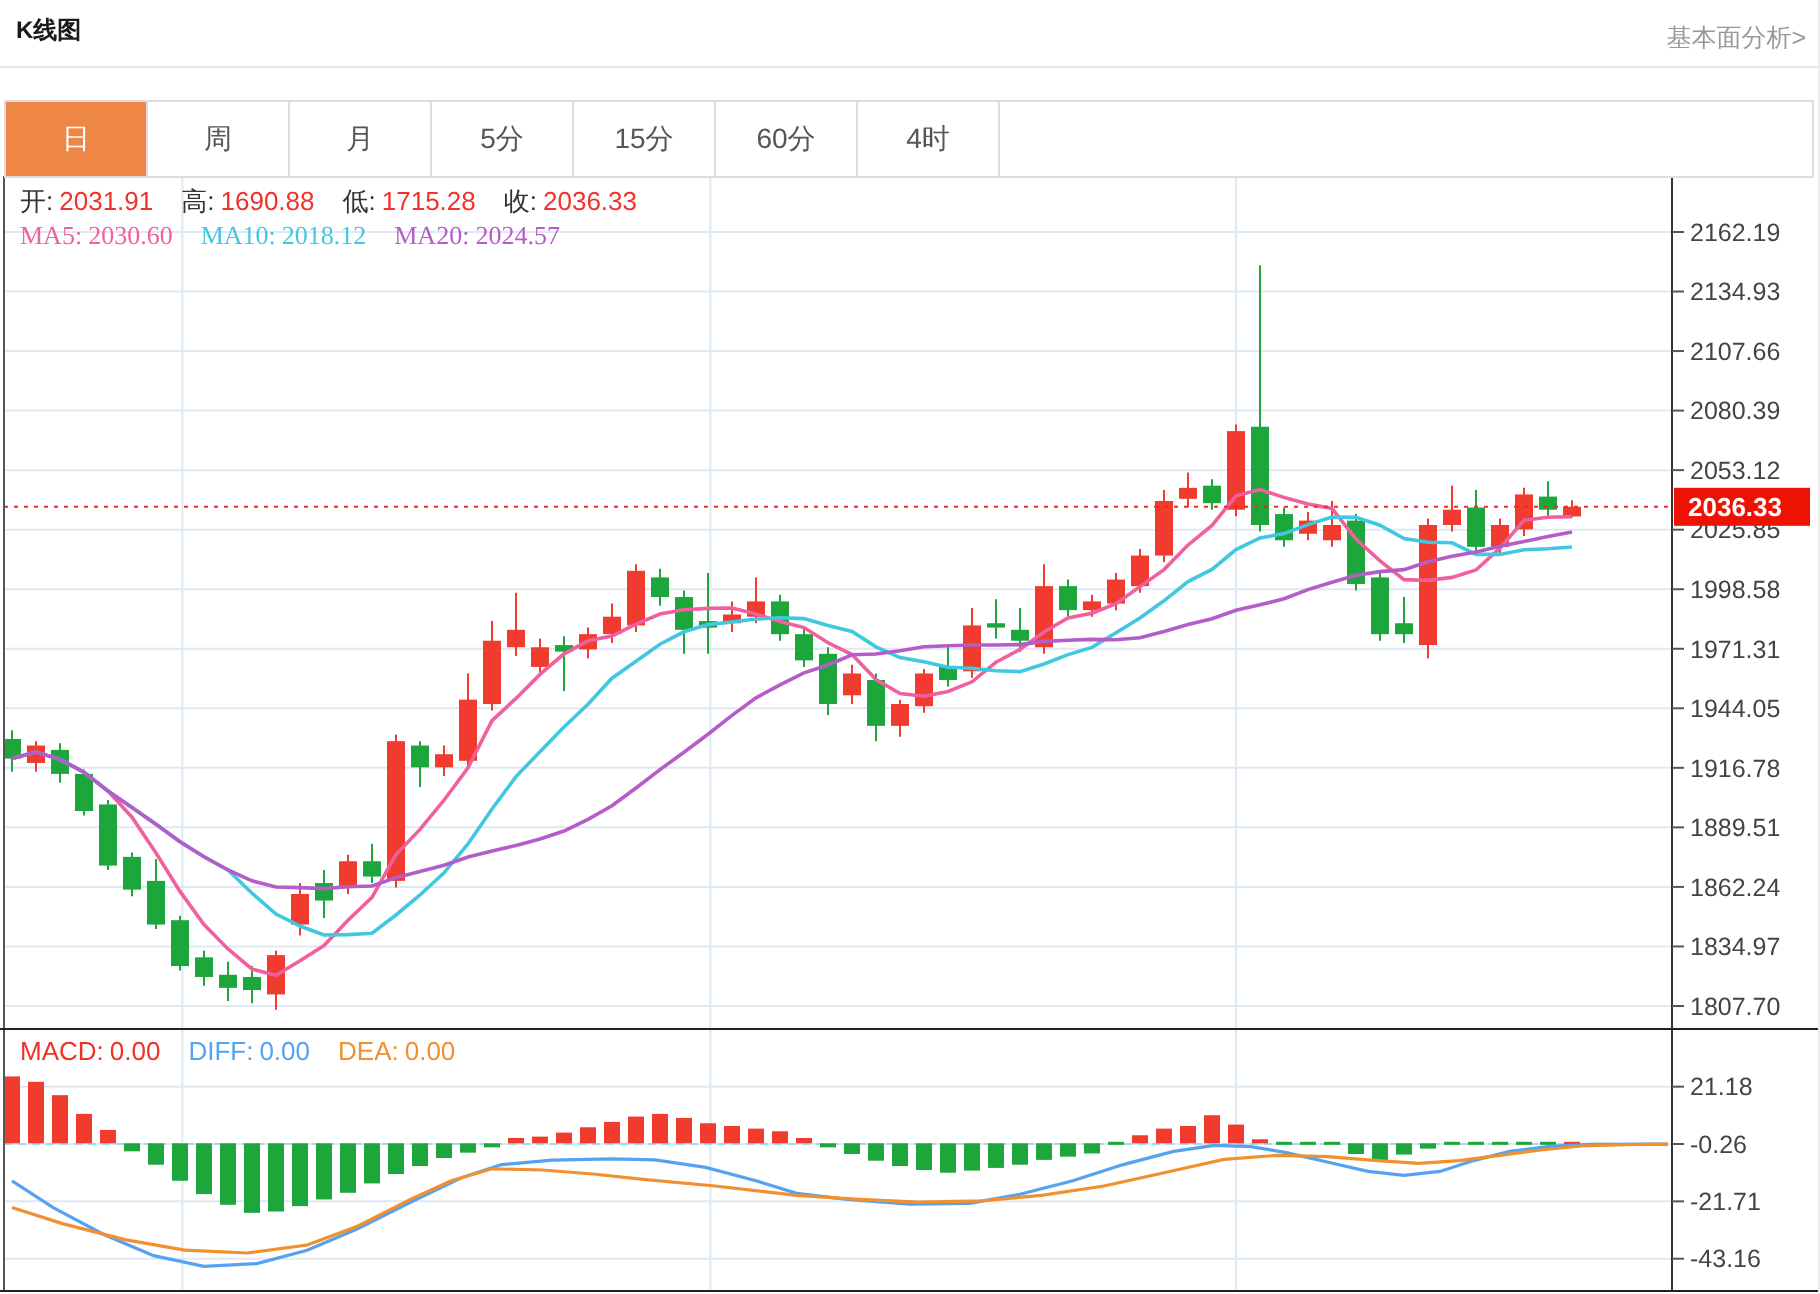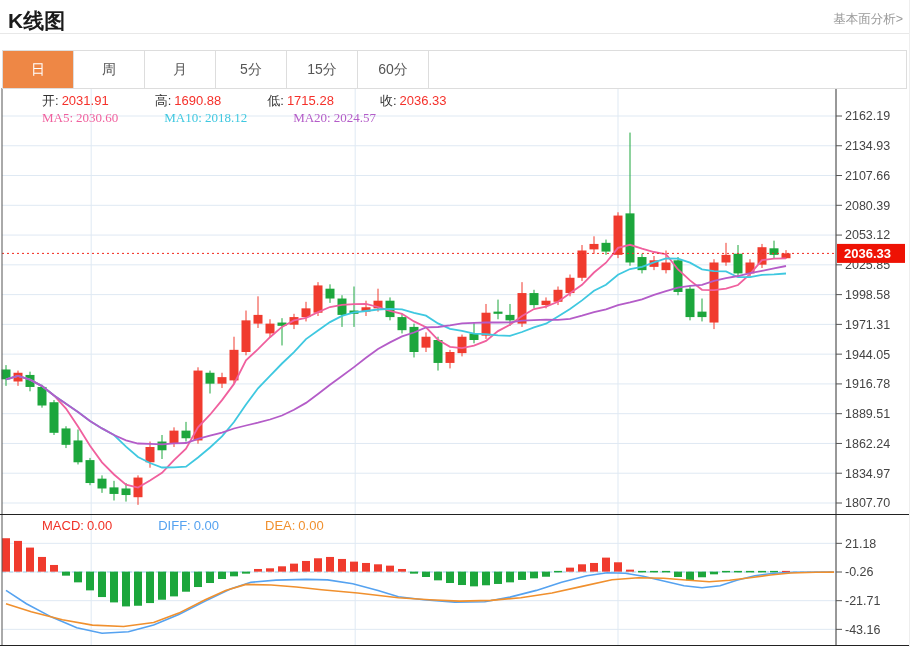--- a/index.html
+++ b/index.html
@@ -2,38 +2,38 @@
 <html><head>
 <meta charset="utf-8">
 <style>
   html,body { margin:0; padding:0; background:#fff; }
   .page {
     position:relative; width:910px; height:647px; overflow:hidden;
     font-family:"Liberation Sans","DejaVu Sans",sans-serif; background:#fff;
     border-right:1px solid #eee; box-sizing:border-box;
   }
   .topbar { position:absolute; top:0; left:0; right:0; height:33px; border-bottom:1px solid #e8e8e8; }
-  .topbar h1 { display:inline-block; margin:7px 0 4px 8px; font-size:21px; color:#1a1a1a; font-weight:bold; }
+  .topbar h1 { display:inline-block; margin:7px 0 4px 8px; font-size:12px; color:#1a1a1a; font-weight:bold; }
   .fund-link { position:absolute; right:6px; top:11px; font-size:12.5px; color:#999; text-decoration:none; cursor:pointer;margin-left:36px; }
   .tabbar {
     position:absolute; top:50px; left:2px; right:2px; height:37px;
     border:1px solid #ddd; display:flex; box-sizing:content-box; background:#fff;
   }
   .tab {
     width:70px; text-align:center; line-height:37px; font-size:14px; color:#555;
     border-right:1px solid #ddd; cursor:pointer; user-select:none;
   }
   .tab.active { background:#ee8745; color:#fff; }
   .tab-filler { flex:1; }
   .chart { position:absolute; top:0; left:0; width:910px; height:647px; }
   .chart svg { position:absolute; left:0; }
   #main-svg { top:88px; }
   #macd-svg { top:515px; }
   .info-row { position:absolute; left:10px; font-size:13px; white-space:nowrap; pointer-events:none; }
-  .info-row .item { margin-right:14px;margin-left:32px; }
+  .info-row .item { margin-right:14px; }
   .info-row .lbl { color:#333; margin-right:3px; }
   #ohlc-row { top:92px; }
   #ohlc-row .val { color:#f5302a; }
   #ma-row { top:110px;font-family:Liberation Serif, serif; }
   #macd-row { top:518px; }
 </style>
 </head>
 <body>
 
 <div class="page">
@@ -323,15 +323,16 @@
     <div class="info-row" id="ma-row"><span class="item"><span class="lbl" style="color: rgb(240, 96, 158);">MA5:</span><span class="val" style="color: rgb(240, 96, 158);">2030.60</span></span><span class="item"><span class="lbl" style="color: rgb(63, 200, 224);">MA10:</span><span class="val" style="color: rgb(63, 200, 224);">2018.12</span></span><span class="item"><span class="lbl" style="color: rgb(180, 92, 200);">MA20:</span><span class="val" style="color: rgb(180, 92, 200);">2024.57</span></span></div>
     <div class="info-row" id="macd-row"><span class="item"><span class="lbl" style="color: rgb(240, 49, 38);">MACD:</span><span class="val" style="color: rgb(240, 49, 38);">0.00</span></span><span class="item"><span class="lbl" style="color: rgb(85, 162, 240);">DIFF:</span><span class="val" style="color: rgb(85, 162, 240);">0.00</span></span><span class="item"><span class="lbl" style="color: rgb(240, 144, 46);">DEA:</span><span class="val" style="color: rgb(240, 144, 46);">0.00</span></span></div>
   </div>
   <div class="tabbar" id="tabbar">
       <div class="tab active">日</div>
       <div class="tab">周</div>
       <div class="tab">月</div>
       <div class="tab">5分</div>
       <div class="tab">15分</div>
       <div class="tab">60分</div>
+      <div class="tab">4时</div>
       <div class="tab-filler"></div>
     </div>
 </div>
 
 </body></html>

